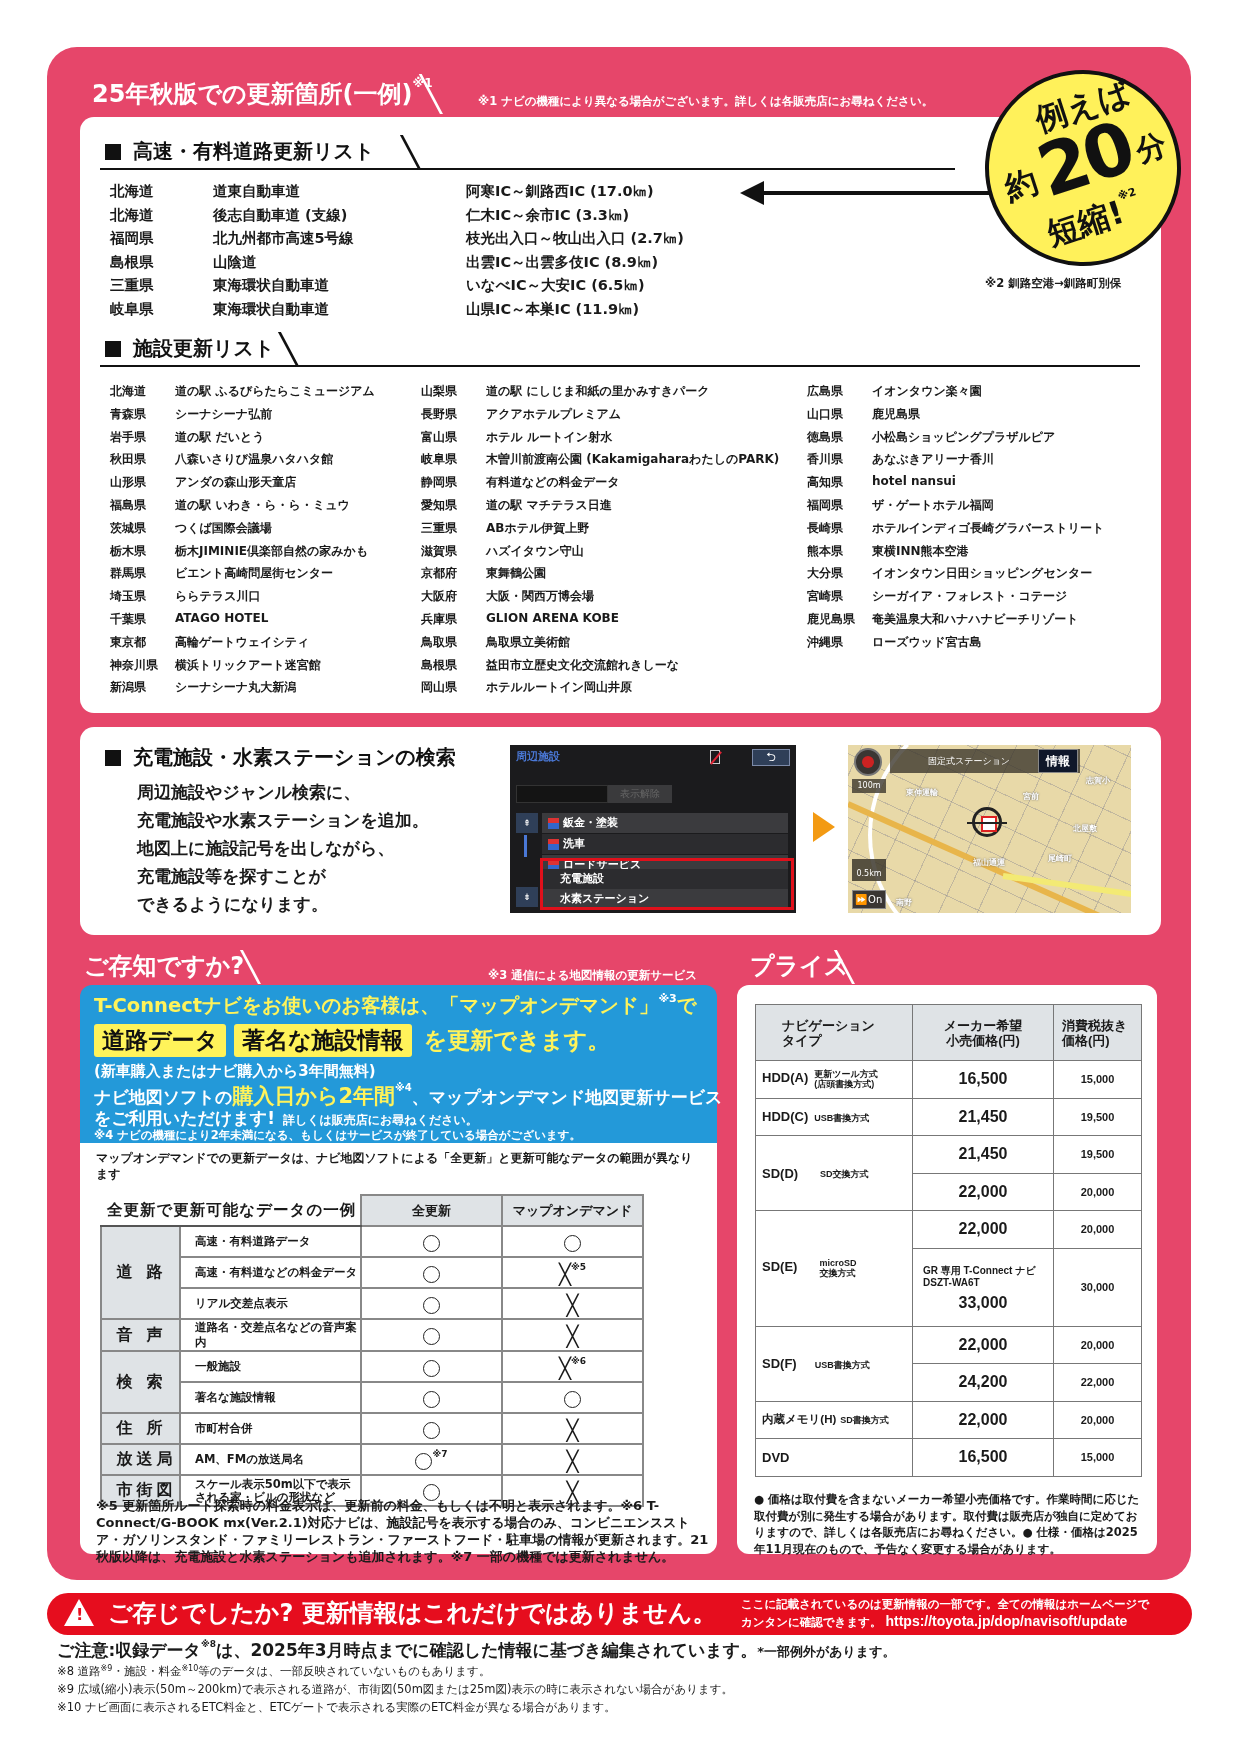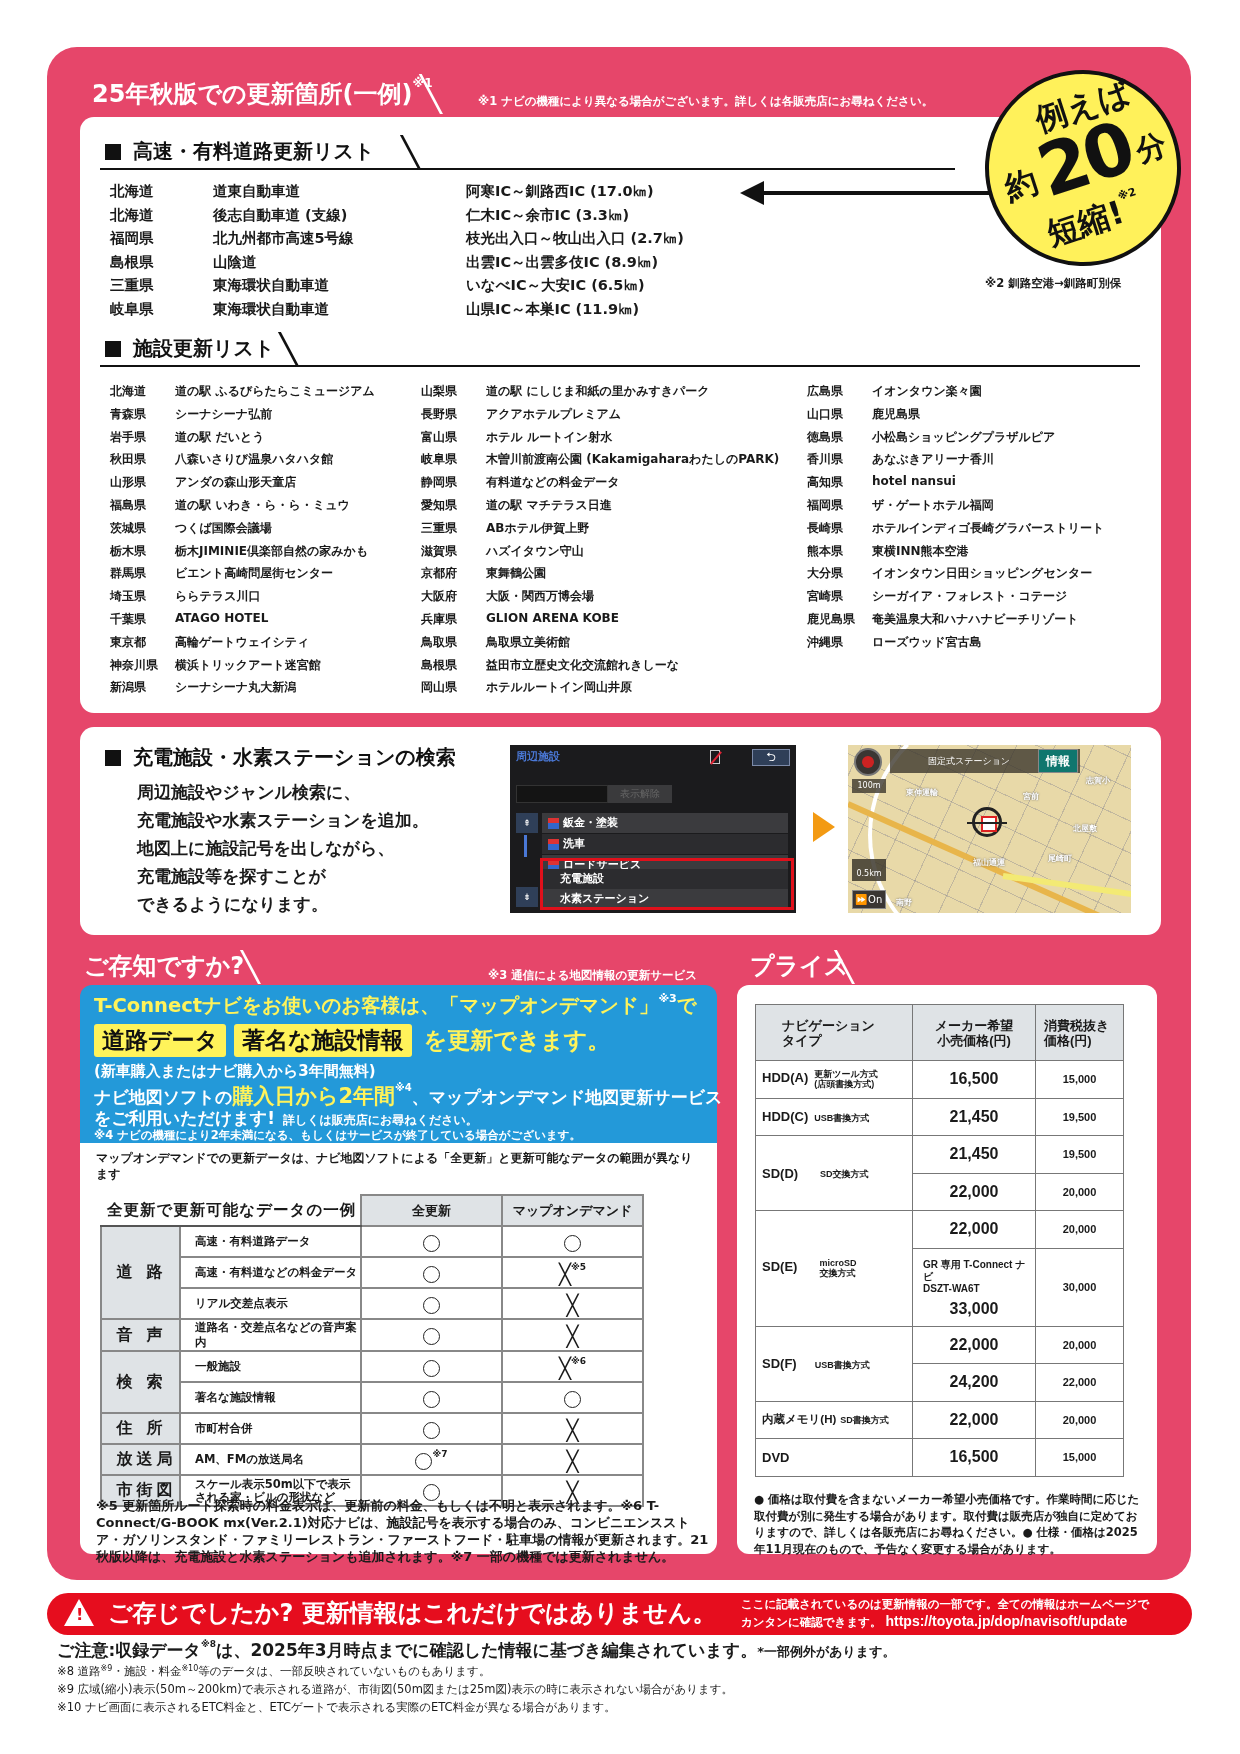--- a/index.html
+++ b/index.html
@@ -62,21 +62,21 @@
   .play-arrow { position: absolute; left: 813px; top: 812px; width: 0; height: 0; border-top: 15px solid transparent; border-bottom: 15px solid transparent; border-left: 22px solid #f39a13; }
 
   .mapscreen { position: absolute; left: 848px; top: 745px; width: 283px; height: 168px; background: #e8d9a8; overflow: hidden; }
   .map-road { position: absolute; background: #e8b54a; height: 6px; transform-origin: left center; }
   .map-road.y { background: #f3ea74; }
   .map-grid { position: absolute; inset: 0; background:
       repeating-linear-gradient(25deg, transparent 0 28px, rgba(120,120,140,0.35) 28px 29px),
       repeating-linear-gradient(-65deg, transparent 0 34px, rgba(120,120,140,0.35) 34px 35px); }
   .map-white-road { position: absolute; left: 20px; top: -40px; width: 260px; height: 260px; border: 4px solid #fff; border-radius: 50%; border-color: transparent transparent transparent #fff; }
   .map-top { position: absolute; left: 42px; top: 4px; width: 190px; height: 24px; background: rgba(60,55,45,0.8); color: #fff; font-size: 9px; line-height: 24px; padding-left: 38px; }
-  .map-info { position: absolute; left: 190px; top: 4px; width: 40px; height: 24px; background: #0f766e; border: 1px solid #888; color: #fff; font-size: 12px; font-weight: bold; text-align: center; line-height: 22px; }
+  .map-info { position: absolute; left: 190px; top: 4px; width: 40px; height: 24px; background: #0f172a; border: 1px solid #888; color: #fff; font-size: 12px; font-weight: bold; text-align: center; line-height: 22px; }
   .map-compass { position: absolute; left: 6px; top: 3px; width: 28px; height: 28px; border-radius: 50%; background: #3a3633; border: 2px solid #777; }
   .map-compass::after { content: ""; position: absolute; left: 6px; top: 6px; width: 12px; height: 12px; border-radius: 50%; background: #c22; }
   .map-scale { position: absolute; left: 4px; top: 34px; width: 34px; height: 14px; background: rgba(60,55,45,0.8); color: #fff; font-size: 8px; text-align: center; line-height: 14px; }
   .map-dist { position: absolute; left: 4px; top: 114px; width: 34px; height: 22px; background: rgba(60,55,45,0.85); color: #fff; font-size: 8px; text-align: center; line-height: 30px; }
   .map-on { position: absolute; left: 4px; top: 145px; width: 34px; height: 19px; background: #3a3633; border: 1px solid #888; color: #fff; font-size: 10px; text-align: center; line-height: 17px; }
   .map-cursor { position: absolute; left: 124px; top: 62px; width: 30px; height: 30px; border-radius: 50%; border: 3px solid #222; }
   .map-cursor::before { content: ""; position: absolute; left: 6px; top: 6px; width: 12px; height: 12px; border: 2px solid #d22; background: #fff; }
   .map-cursor::after { content: ""; position: absolute; left: -8px; top: 12px; width: 40px; height: 2px; background: #222; }
   .map-label { position: absolute; font-size: 8px; color: #fff; font-weight: bold; text-shadow: 0 0 2px #555; white-space: nowrap; }
 
@@ -110,21 +110,21 @@
   .cross { display: inline-block; font-size: 20px; line-height: 17px; vertical-align: middle; font-weight: normal; }
 
   .cmp-notes { position: absolute; left: 96px; top: 1497px; width: 615px; font-size: 13px; font-weight: bold; line-height: 17px; }
 
   
   .price-panel { position: absolute; left: 737px; top: 985px; width: 420px; height: 569px; background: #fff; border-radius: 12px; }
   table.price { position: absolute; left: 755px; top: 1004px; border-collapse: collapse; font-family: "Liberation Sans", sans-serif; }
   table.price td, table.price th { border: 1.5px solid #777; }
   table.price th { background: #dfe3e6; font-size: 13px; font-weight: bold; text-align: left; height: 56px; line-height: 15px; }
   table.price th.c1 { width: 157px; padding-left: 26px; }
-  table.price th.c2 { width: 123px; text-align: center; }
+  table.price th.c2 { width: 141px; text-align: center; }
   table.price th.c3 { width: 88px; padding-left: 8px; }
   table.price td { height: 37.5px; }
   table.price .type { padding-left: 6px; font-size: 13px; font-weight: bold; white-space: nowrap; }
   table.price .type small { font-size: 9px; margin-left: 6px; display: inline-block; line-height: 10px; vertical-align: middle; }
   table.price .retail { text-align: center; font-size: 16px; font-weight: bold; }
   table.price .net { text-align: center; font-size: 11px; font-weight: bold; margin-top: 8px; }
   table.price .gr { font-size: 10px; text-align: left; padding-left: 10px; line-height: 12px; }
   table.price .gr .big { font-size: 16px; display: block; text-align: center; padding-left: 0; margin-top: 8px; margin-left: -10px; }
   .price-notes { position: absolute; left: 754px; top: 1491px; width: 392px; font-size: 11.5px; font-weight: bold; line-height: 16.5px; }
 

